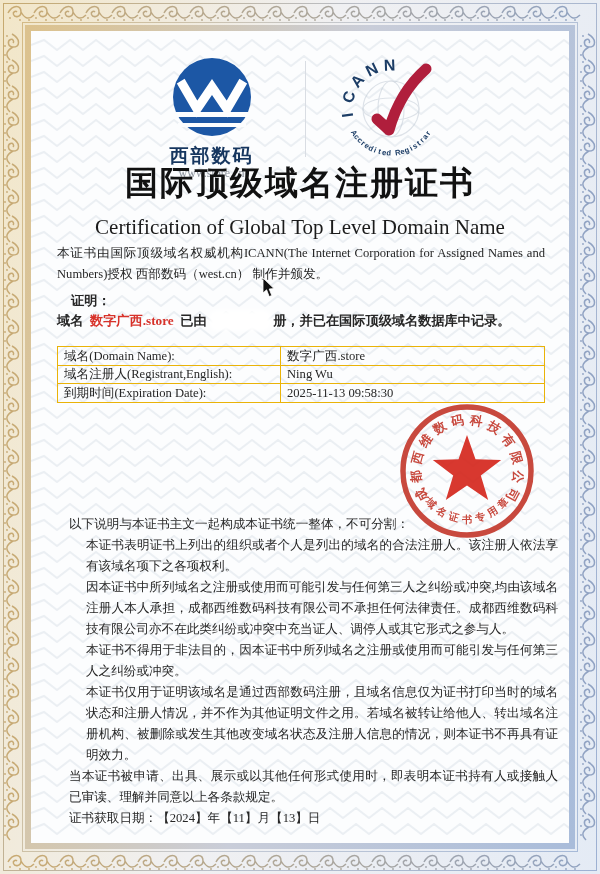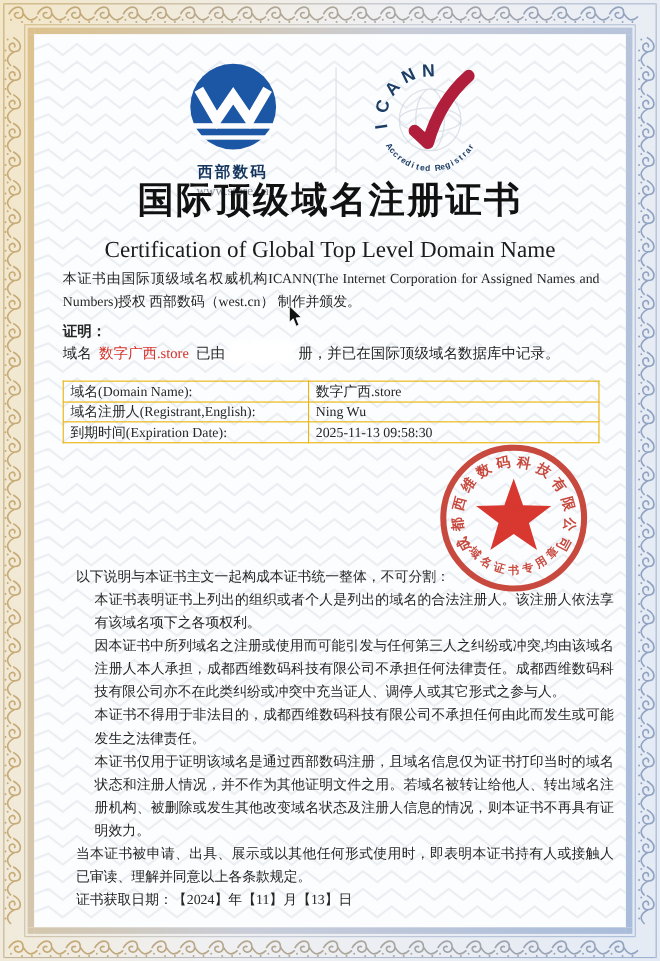--- a/index.html
+++ b/index.html
@@ -7,28 +7,28 @@
   .cert{position:absolute;inset:0;background:linear-gradient(100deg,#f2e6c8 0%,#f0f0f2 45%,#e4ebf5 100%);}
   .outer-line{position:absolute;inset:3px;border:1px solid;border-image:linear-gradient(100deg,#c6a96f,#b9bfcb 50%,#9db1d3) 1;pointer-events:none;}
   .mid-line{position:absolute;inset:22px;border:1px solid;border-image:linear-gradient(100deg,#d4ba85,#c3c9d4 50%,#a7bad8) 1;pointer-events:none;}
   .frame-orn{position:absolute;inset:0;width:600px;height:874px;}
   .inner{position:absolute;inset:25px;border:6px solid;border-image:linear-gradient(100deg,#dcc28e 0%,#c9cdd9 50%,#a9bcda 100%) 1;background:#fcfdfe;}
   .watermark{position:absolute;inset:0;width:100%;height:100%;}
   .page{position:absolute;inset:0;font-size:12.6px;line-height:21px;}
   .hdr{position:absolute;top:26px;left:0;right:0;display:flex;justify-content:center;align-items:flex-start;gap:18px;}
   .hdr .vdiv{width:1px;height:96px;background:#d9dde3;margin-top:4px;}
   .logo-west{width:150px;text-align:center;}
-  .logo-west .cn{font-family:"Liberation Sans",sans-serif;font-weight:bold;font-size:14px;color:#16365f;letter-spacing:2px;line-height:20px;}
+  .logo-west .cn{font-family:"Liberation Sans",sans-serif;font-weight:bold;font-size:19px;color:#16365f;letter-spacing:2px;line-height:20px;}
   .logo-west .url{font-size:12px;color:#8d939c;line-height:14px;}
   .logo-icann{width:140px;text-align:center;}
   .title-cn{position:absolute;top:142px;left:0;right:0;text-align:center;font-family:Liberation Serif, serif;font-weight:bold;font-size:33px;letter-spacing:2px;color:#111;}
   .title-en{position:absolute;top:186px;left:0;right:0;text-align:center;font-size:21px;color:#1b1b1b;}
   .intro{position:absolute;top:212px;left:26px;width:488px;text-align:justify;}
-  .proof-label{position:absolute;top:259px;left:26px;font-weight:bold;font-size:13.2px;}
-  .proof-line{position:absolute;top:279px;left:26px;width:490px;font-weight:normal;font-size:13.2px;}
+  .proof-label{position:absolute;top:259px;left:40px;font-weight:bold;font-size:13.2px;}
+  .proof-line{position:absolute;top:279px;left:26px;width:490px;font-weight:bold;font-size:13.2px;}
   .domain-red{color:#d7322a;}
   .redact{display:inline-block;width:54px;height:13px;background:#fff;border-radius:4px;box-shadow:0 0 5px 4px #fff;vertical-align:-2px;margin:0 3px;}
   table.dom{position:absolute;top:315px;left:26px;width:488px;border-collapse:collapse;font-size:12.6px;}
   table.dom td{border:1px solid #eab308;padding:0 6px;height:17.6px;line-height:16px;}
   table.dom td.lbl{width:210px;}
   .terms{position:absolute;top:483px;left:26px;width:489px;margin-left:12px;}
   .terms p{margin:0;text-align:justify;}
   .terms .ind{padding-left:17px;}
   .closing{margin-top:9px;}
   .seal{position:absolute;left:360px;top:364px;width:152px;height:152px;opacity:.92;}
@@ -765,21 +765,21 @@
               <td data-name="row-value">2025-11-13 09:58:30</td>
             </tr>
         </tbody>
       </table>
 
       <div class="terms" data-name="terms-section">
         <p data-name="terms-heading">以下说明与本证书主文一起构成本证书统一整体，不可分割：</p>
         <div class="ind" data-name="terms-paragraphs">
           <p data-name="terms-paragraph">本证书表明证书上列出的组织或者个人是列出的域名的合法注册人。该注册人依法享有该域名项下之各项权利。</p>
           <p data-name="terms-paragraph">因本证书中所列域名之注册或使用而可能引发与任何第三人之纠纷或冲突,均由该域名注册人本人承担，成都西维数码科技有限公司不承担任何法律责任。成都西维数码科技有限公司亦不在此类纠纷或冲突中充当证人、调停人或其它形式之参与人。</p>
-          <p data-name="terms-paragraph">本证书不得用于非法目的，成都西维数码科技有限公司不承担任何由此而发生或可能发生之法律责任。</p>
+          <p data-name="terms-paragraph">本证书不得用于非法目的，因本证书中所列域名之注册或使用而可能引发与任何第三人之纠纷或冲突。</p>
           <p data-name="terms-paragraph">本证书仅用于证明该域名是通过西部数码注册，且域名信息仅为证书打印当时的域名状态和注册人情况，并不作为其他证明文件之用。若域名被转让给他人、转出域名注册机构、被删除或发生其他改变域名状态及注册人信息的情况，则本证书不再具有证明效力。</p>
         </div>
         <p class="closing" data-name="closing-statement">当本证书被申请、出具、展示或以其他任何形式使用时，即表明本证书持有人或接触人已审读、理解并同意以上各条款规定。</p>
         <p data-name="issue-date">证书获取日期：【2024】年【11】月【13】日</p>
       </div>
 
       <svg class="seal" id="sealSvg" viewBox="0 0 152 152" data-name="company-seal">
         <circle cx="76" cy="76" r="64" fill="none" stroke="#c43a2e" stroke-width="5.5"></circle>
         <polygon id="sealStar" fill="#d5281e" points="76.0,40.0 84.5,64.3 110.2,64.9 89.8,80.5 97.2,105.1 76.0,90.5 54.8,105.1 62.2,80.5 41.8,64.9 67.5,64.3"></polygon>
       <text x="0" y="0" fill="#c43a2e" font-size="12.6" text-anchor="middle" dominant-baseline="central" font-weight="bold" font-family="&quot;Liberation Sans&quot;,sans-serif" letter-spacing="0" transform="translate(31.0,99.9) rotate(-118.0)">成</text>

